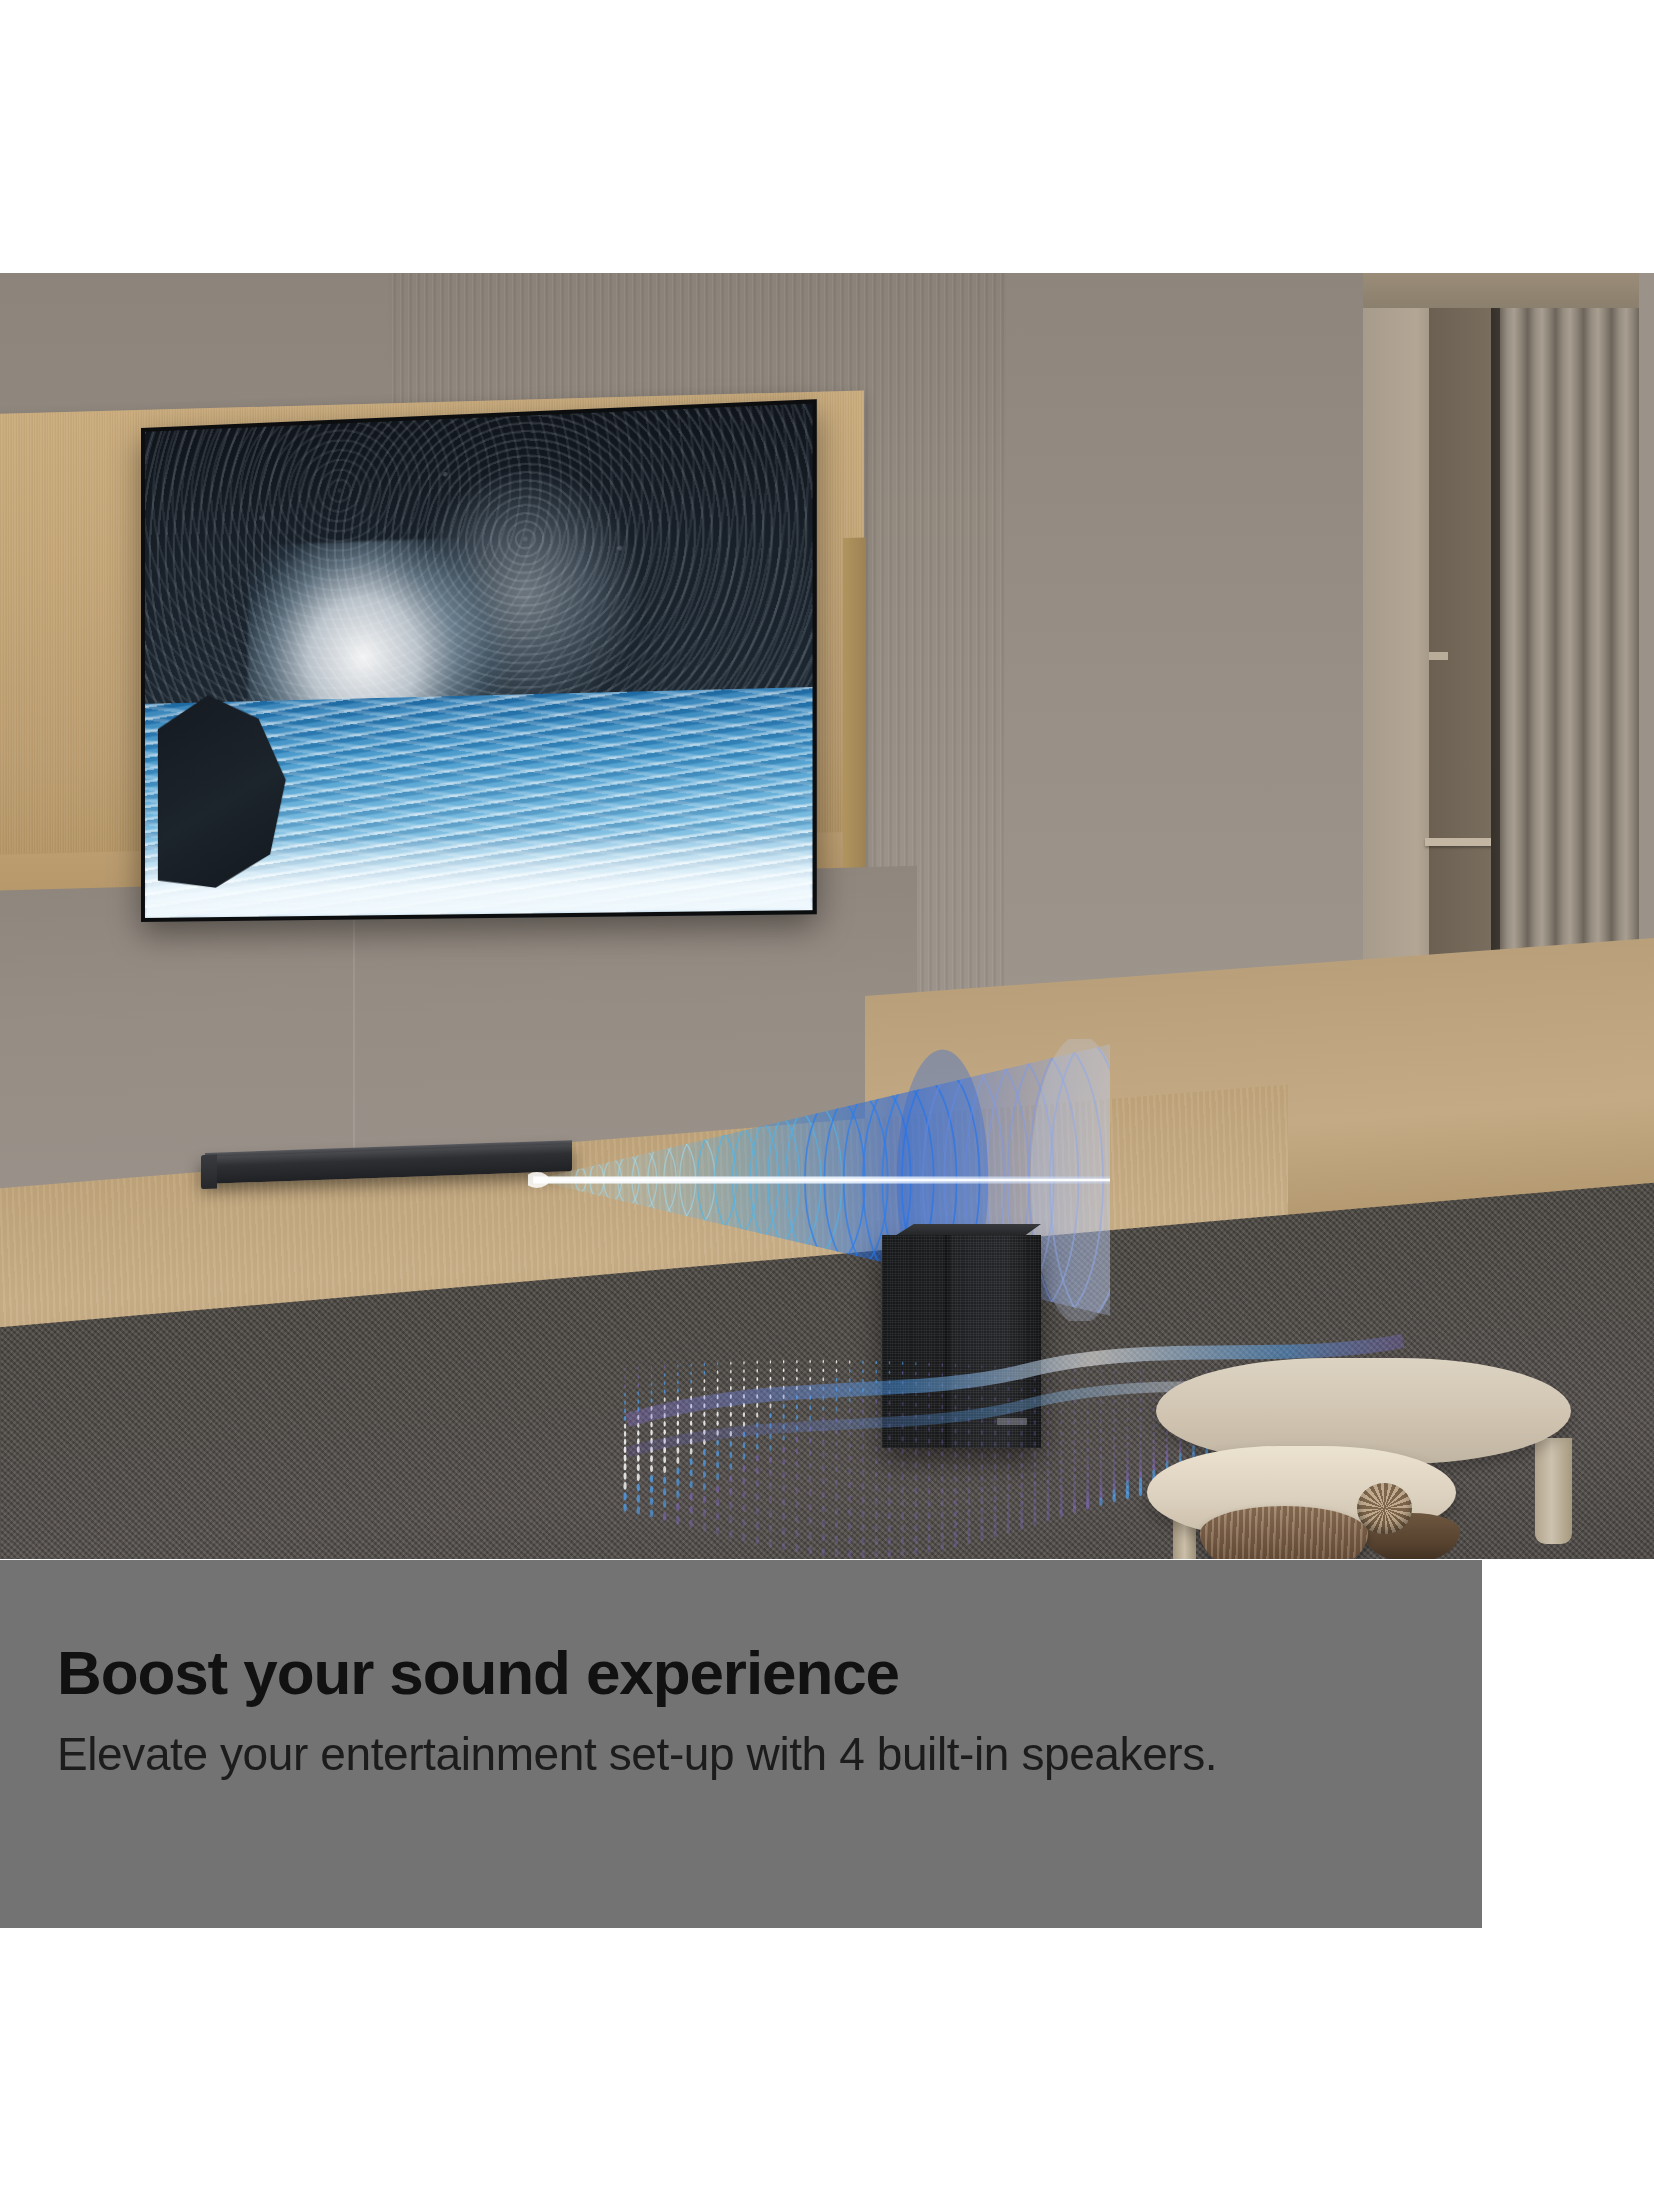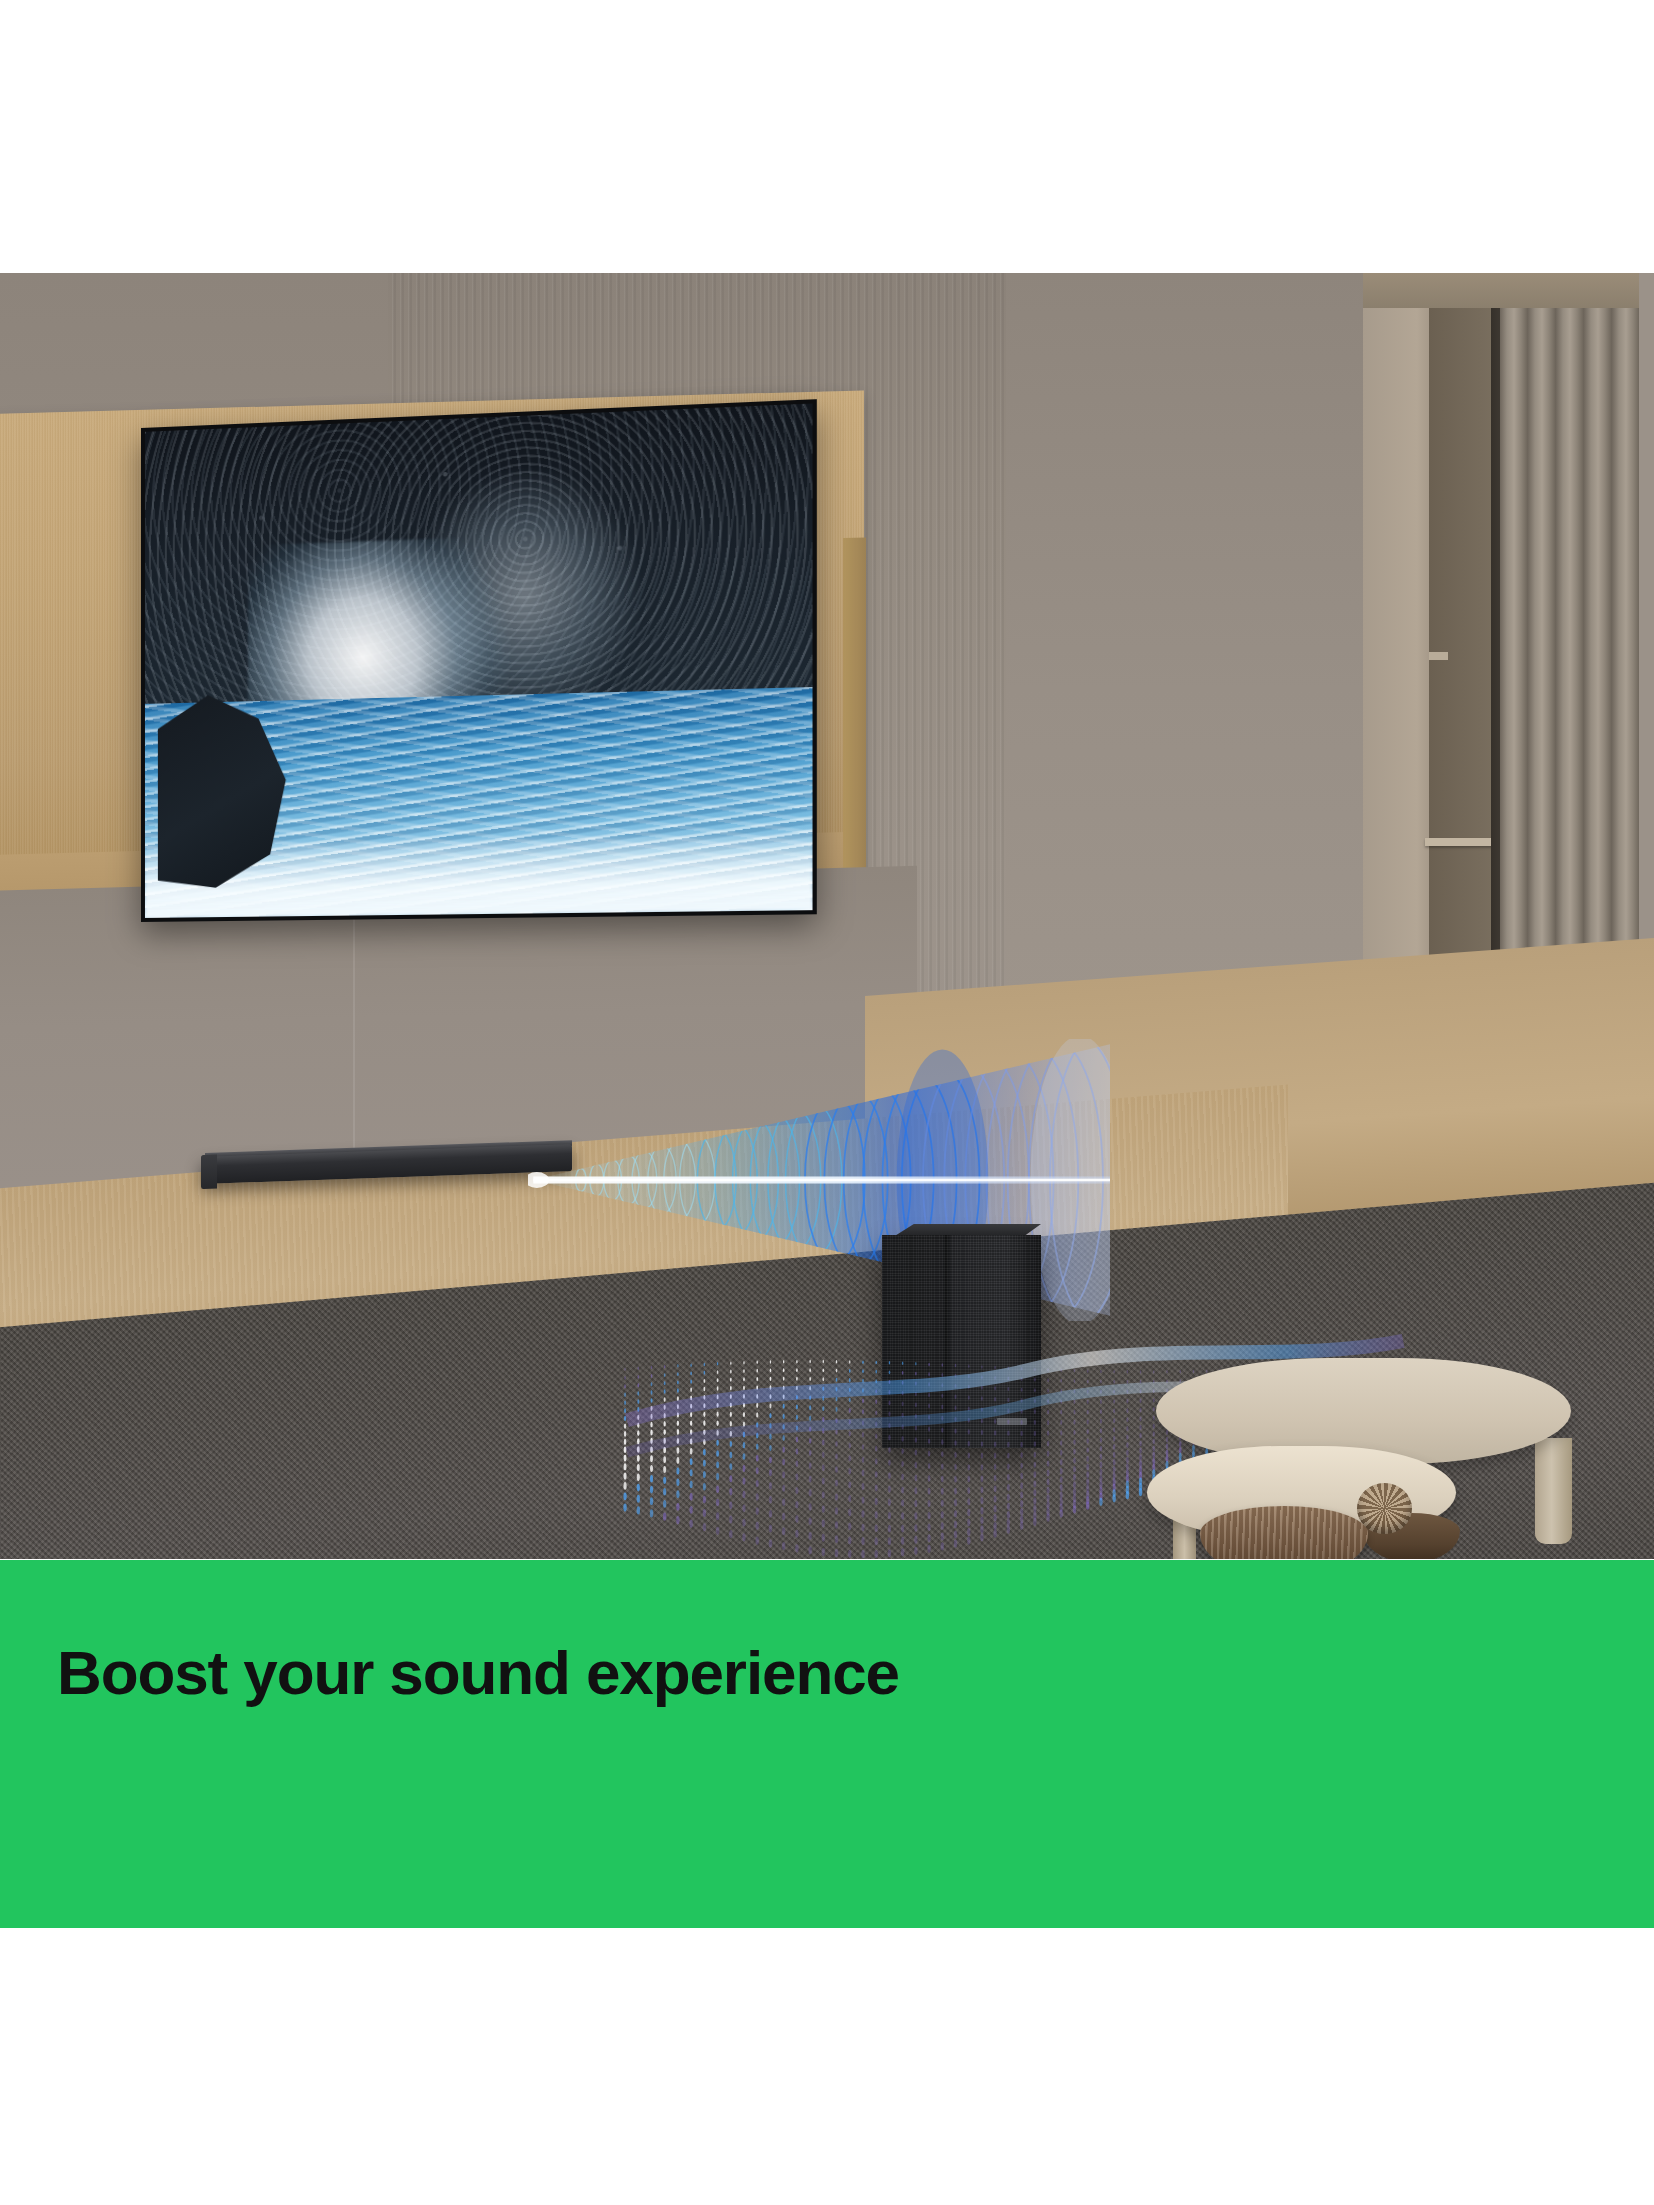--- a/index.html
+++ b/index.html
@@ -327,22 +327,22 @@
     position:absolute; left:1357px; top:1210px; width:55px; height:51px;
     background:
       repeating-conic-gradient(from 0deg at 50% 50%,
         rgba(120,96,70,0.95) 0deg 9deg, rgba(190,168,140,0.95) 9deg 18deg);
     border-radius:50%;
     box-shadow:inset 0 -5.3px 8.8px rgba(0,0,0,0.35);
   }
 
   
   .caption{
-    position:absolute; left:0; top:1560px; width:1654px; height:368px;
-    background:#22c55e;
+    position:absolute; left:0; top:1560px; width:1482px; height:368px;
+    background:#737373;
   }
   .caption-inner{ position:absolute; left:57px; top:81px; width:1553px; }
   .headline{
     font-family:"Liberation Sans", sans-serif;
     font-weight:700;
     font-size:62px;
     line-height:1.02;
     letter-spacing:-1.1px;
     color:#111111;
     white-space:nowrap;
@@ -1548,18 +1548,19 @@
     <div class="tbl-small-top"></div>
 
     <div class="bowl-wood2"></div>
     <div class="ball-woven"></div>
     <div class="bowl-wood"></div>
   </div>
 
   <div class="caption">
     <div class="caption-inner">
       <div class="headline">Boost your sound experience</div>
+      <div class="subline">Elevate your entertainment set-up with 4 built-in speakers.</div>
     </div>
   </div>
 
   <div class="bottom-band"></div>
 </div>
 
 
 </body></html>

